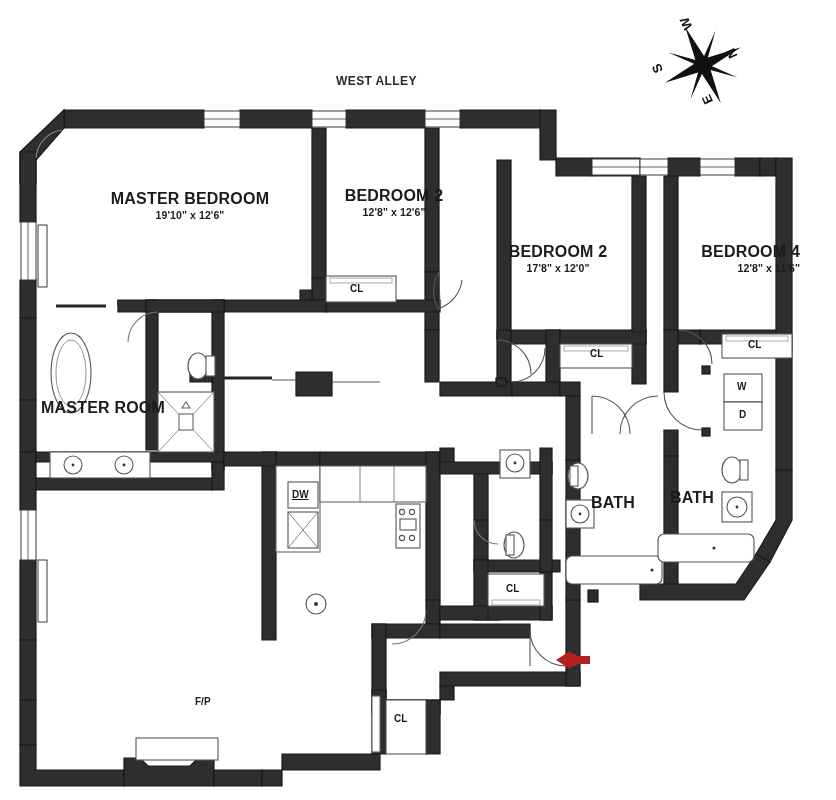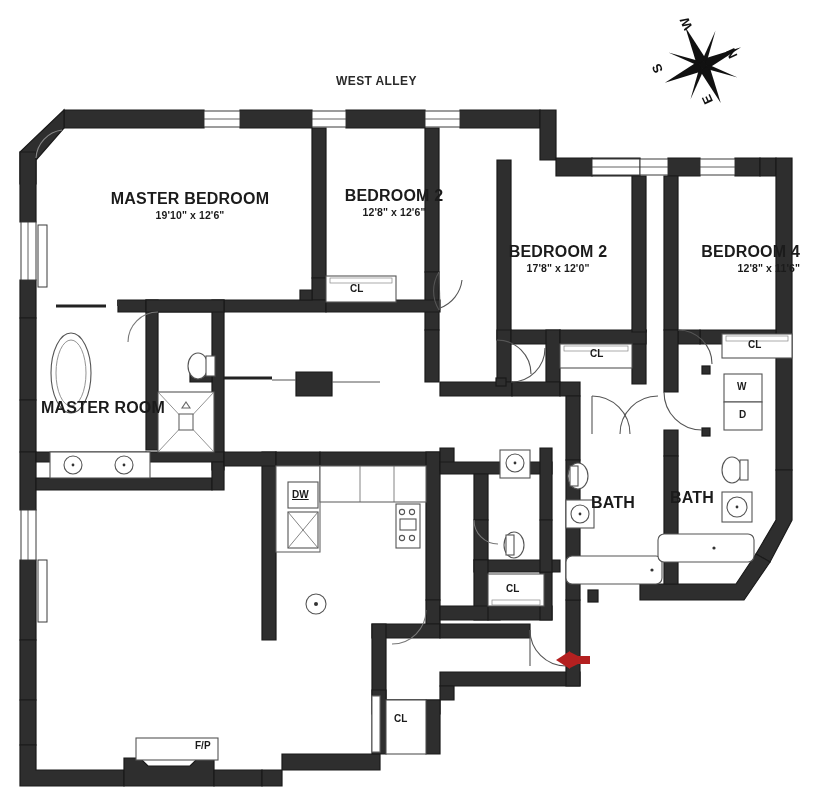--- a/index.html
+++ b/index.html
@@ -407,15 +407,15 @@
 
   <div class="tiny-label" style="left:350px; top:283px;">CL</div>
   <div class="tiny-label" style="left:590px; top:348px;">CL</div>
   <div class="tiny-label" style="left:748px; top:339px;">CL</div>
   <div class="tiny-label" style="left:506px; top:583px;">CL</div>
   <div class="tiny-label" style="left:394px; top:713px;">CL</div>
 
   <div class="tiny-label" style="left:737px; top:381px;">W</div>
   <div class="tiny-label" style="left:739px; top:409px;">D</div>
   <div class="tiny-label" style="left:292px; top:489px;text-decoration:underline;">DW</div>
-  <div class="tiny-label" style="left:155px; top:740px;padding-left:40px;">F/P</div>
+  <div class="tiny-label" style="left:155px; top:696px;padding-left:40px;">F/P</div>
 
 </div>
 
 </body></html>

